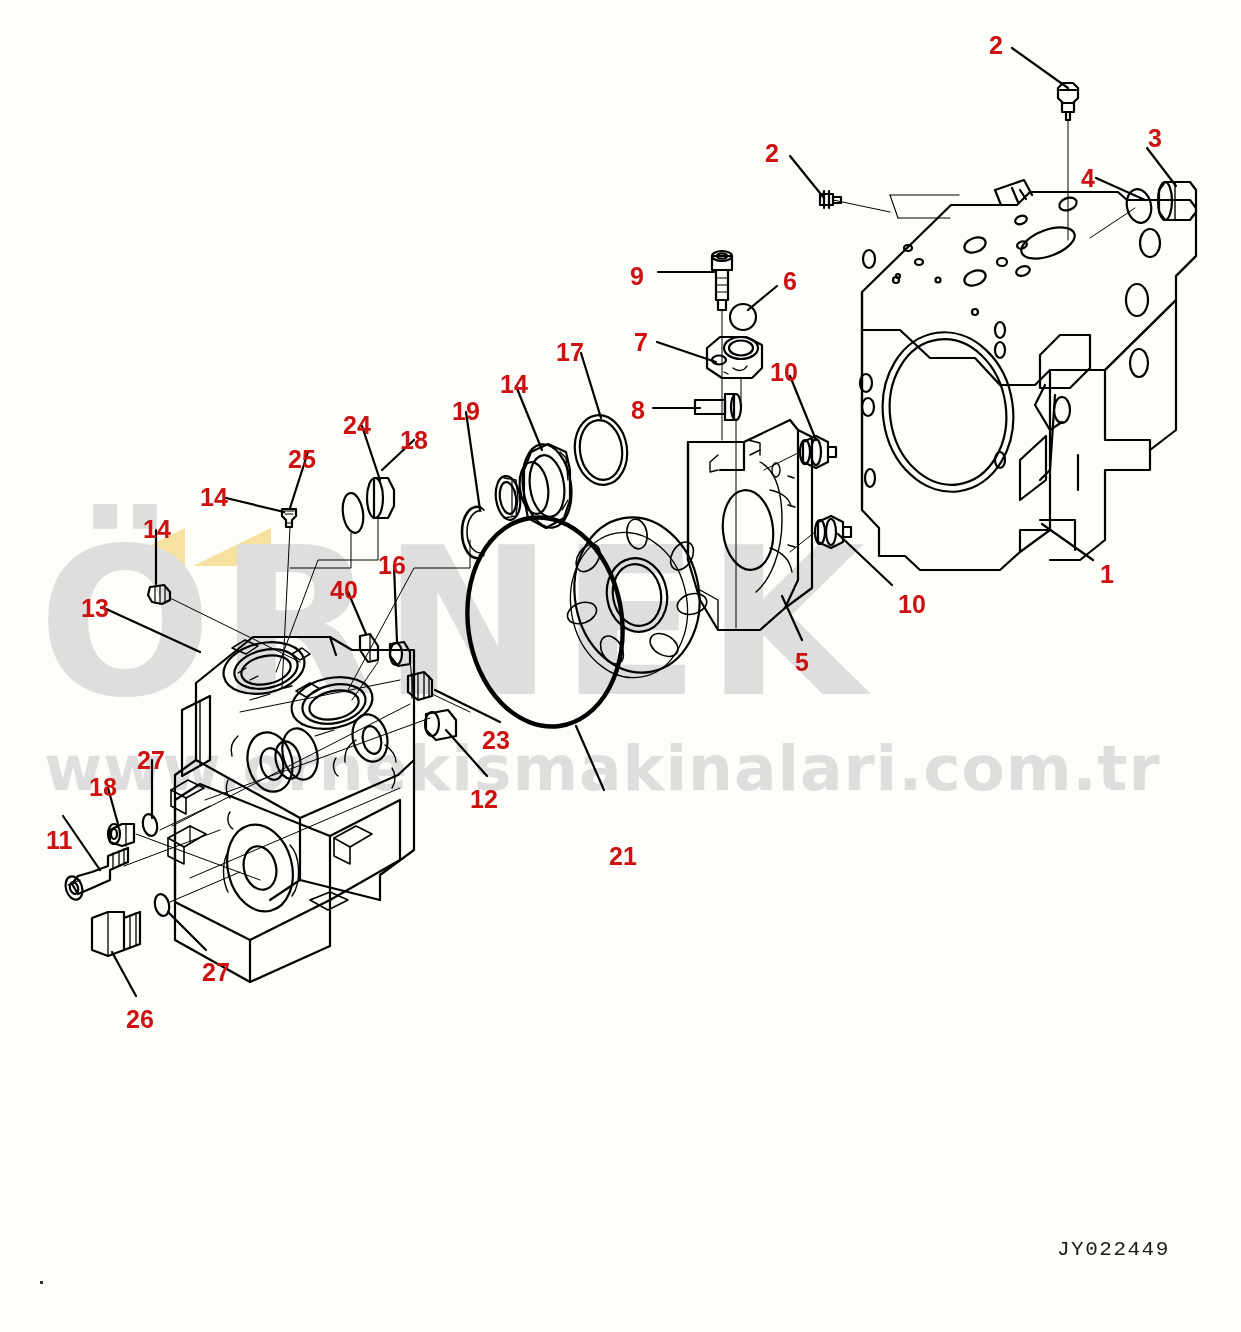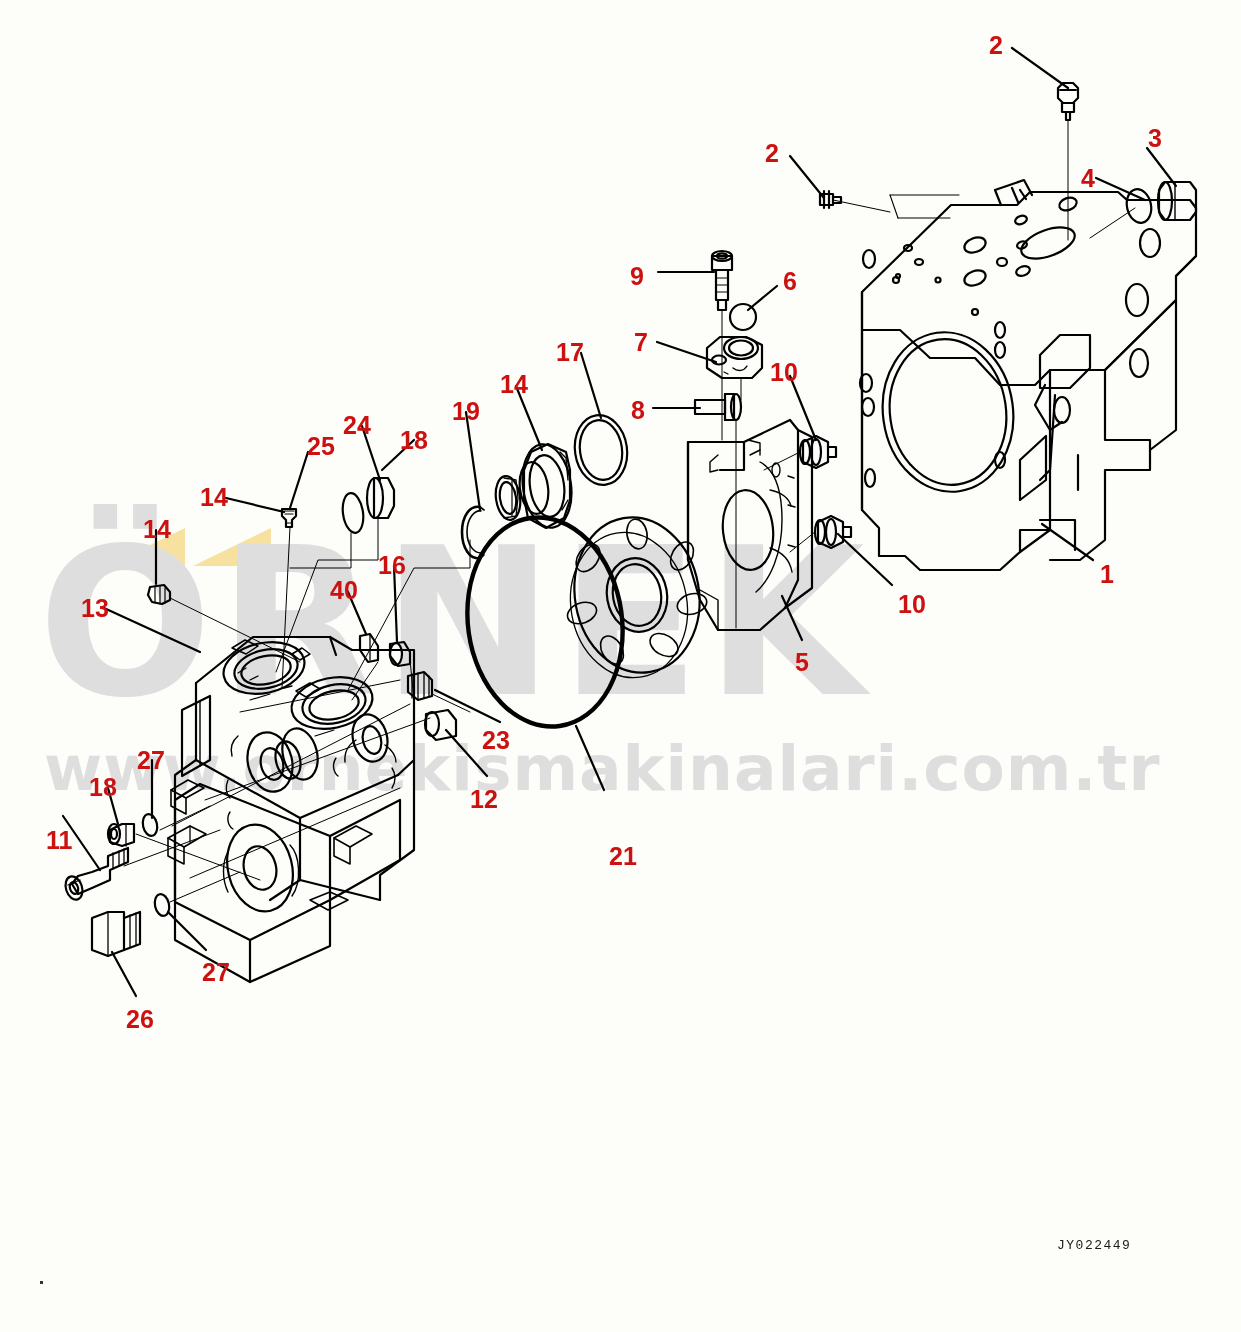--- a/index.html
+++ b/index.html
@@ -30,21 +30,21 @@
     font-weight: 700;
     line-height: 1;
     white-space: nowrap;
     user-select: none;
   }
   #diagram-id {
     position: absolute;
     left: 1057px;
     top: 1238px;
     font-family: "Liberation Mono", monospace;
-    font-size: 13px;
+    font-size: 21px;
     letter-spacing: 1.5px;
     color: #1a1a1a;
   }
   #corner-dot {
     position: absolute;
     left: 40px;
     top: 1281px;
     width: 3px;
     height: 3px;
     background: #333;
@@ -513,21 +513,21 @@
   <div class="callout" style="left:630px;  top:264px;">9</div>
   <div class="callout" style="left:783px;  top:269px;">6</div>
   <div class="callout" style="left:634px;  top:330px;">7</div>
   <div class="callout" style="left:770px;  top:360px;">10</div>
   <div class="callout" style="left:556px;  top:340px;">17</div>
   <div class="callout" style="left:631px;  top:398px;">8</div>
   <div class="callout" style="left:500px;  top:372px;">14</div>
   <div class="callout" style="left:452px;  top:399px;">19</div>
   <div class="callout" style="left:343px;  top:413px;">24</div>
   <div class="callout" style="left:400px;  top:428px;">18</div>
-  <div class="callout" style="left:288px;  top:434px;margin-left:19px;">25</div>
+  <div class="callout" style="left:288px;  top:447px;">25</div>
   <div class="callout" style="left:200px;  top:485px;">14</div>
   <div class="callout" style="left:143px;  top:517px;">14</div>
   <div class="callout" style="left:378px;  top:553px;">16</div>
   <div class="callout" style="left:330px;  top:578px;">40</div>
   <div class="callout" style="left:81px;   top:596px;">13</div>
   <div class="callout" style="left:795px;  top:650px;">5</div>
   <div class="callout" style="left:898px;  top:592px;">10</div>
   <div class="callout" style="left:1100px; top:562px;">1</div>
   <div class="callout" style="left:482px;  top:728px;">23</div>
   <div class="callout" style="left:609px;  top:844px;">21</div>

